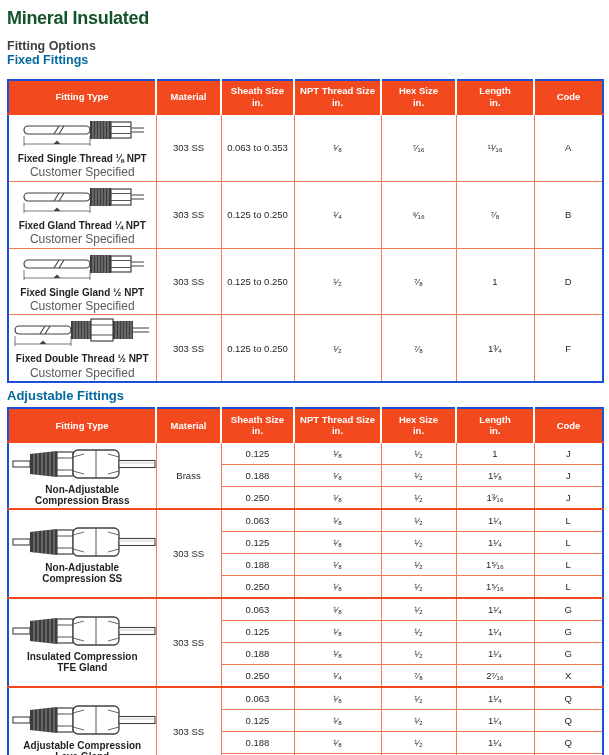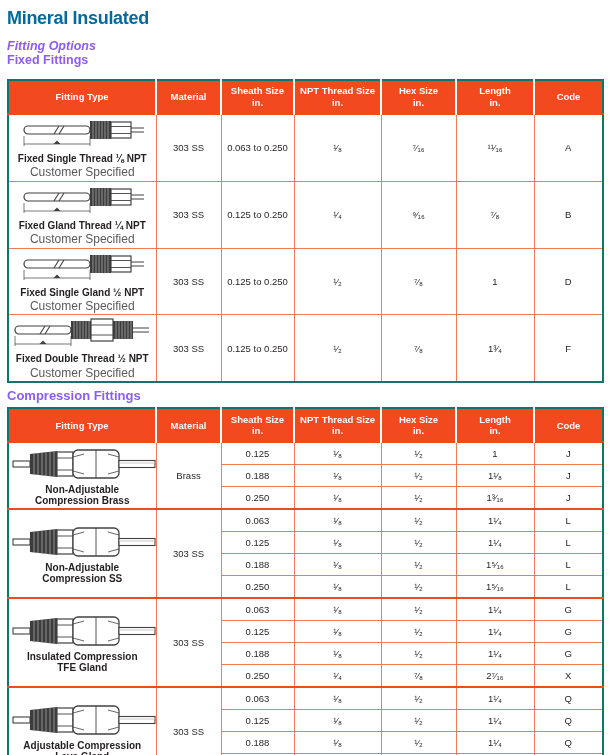--- a/index.html
+++ b/index.html
@@ -2,28 +2,28 @@
 <html><head>
 <meta charset="utf-8">
 <style>
   html,body { margin:0; padding:0; }
   body {
     width:609px; height:755px; background:#ffffff; overflow:hidden;
     font-family:"Liberation Sans","DejaVu Sans",sans-serif; color:#231f20;
     -webkit-font-smoothing:antialiased;
   }
   .page { padding:6px 7px 0 7px; }
-  .title { font-size:18px; font-weight:bold; color:#0369a1; margin:2px 0 10px 0; letter-spacing:-0.3px; }
-  .subtitle { font-size:12.5px; font-weight:bold; font-style:italic; color:#8b5cf6; line-height:1.15; }
-  .section-title { font-size:12.5px; font-weight:bold; color:#8b5cf6; line-height:1.15; }
+  .title { font-size:18px; font-weight:bold; color:#14532d; margin:2px 0 10px 0; letter-spacing:-0.3px; }
+  .subtitle { font-size:12.5px; font-weight:bold; color:#404040; line-height:1.15; }
+  .section-title { font-size:12.5px; font-weight:bold; color:#0369a1; line-height:1.15; }
   .section-title.compression { font-size:13px; margin-top:6px; }
 
   table.spec-table {
     border-collapse:collapse; table-layout:fixed; width:595px; margin-top:11px;
-    border:2px solid #0f766e;
+    border:2px solid #1d4ed8;
   }
   #compression-table { margin-top:3px; }
   .spec-table thead th {
     background:#f2491f; color:#ffffff; font-weight:bold; font-size:9.5px;
     height:28px; padding:2px 1px; vertical-align:middle; line-height:1.2;
     border-left:2px solid #ffffff;
   }
   .spec-table thead th:first-child { border-left:none; }
   .spec-table thead th .sub { font-weight:bold; }
   .spec-table td {
@@ -102,21 +102,21 @@
                 <path d="M113 12 h13 M113 16 h13" stroke="#414141" stroke-width="1"></path>
                 <path d="M6 20 v10 M72 20 v10" stroke="#414141" stroke-width="0.7"></path>
                 <path d="M6 28 H72" stroke="#414141" stroke-width="0.7"></path>
                 <path d="M39 24.5 l3.5 3.5 -7 0 z" fill="#414141"></path>
               </svg>
             </span>
             <div class="fit-name">Fixed Single Thread ⅛ NPT</div>
             <div class="fit-note">Customer Specified</div>
           </td>
           <td class="val">303 SS</td>
-          <td class="val">0.063 to 0.250</td>
+          <td class="val">0.063 to 0.353</td>
           <td class="val">¹⁄₈</td>
           <td class="val">⁷⁄₁₆</td>
           <td class="val">¹¹⁄₁₆</td>
           <td class="val">A</td>
         </tr>
         <tr>
           <td class="fit-cell">
             <span class="drawing">
               <svg width="128" height="36" viewBox="0 0 128 36">
                 <rect x="6" y="10" width="66" height="8" rx="4" fill="#fff" stroke="#414141" stroke-width="1.2"></rect>
@@ -191,21 +191,21 @@
           <td class="val">303 SS</td>
           <td class="val">0.125 to 0.250</td>
           <td class="val">¹⁄₂</td>
           <td class="val">⁷⁄₈</td>
           <td class="val">1³⁄₄</td>
           <td class="val">F</td>
         </tr>
       </tbody>
   </table>
 
-  <div class="section-title compression">Compression Fittings</div>
+  <div class="section-title compression">Adjustable Fittings</div>
 
   <table class="spec-table" id="compression-table">
     <colgroup>
       <col style="width:148px">
         <col style="width:65px">
         <col style="width:73px">
       <col style="width:87px">
         <col style="width:75px">
         <col style="width:78px">
         <col style="width:69px">

